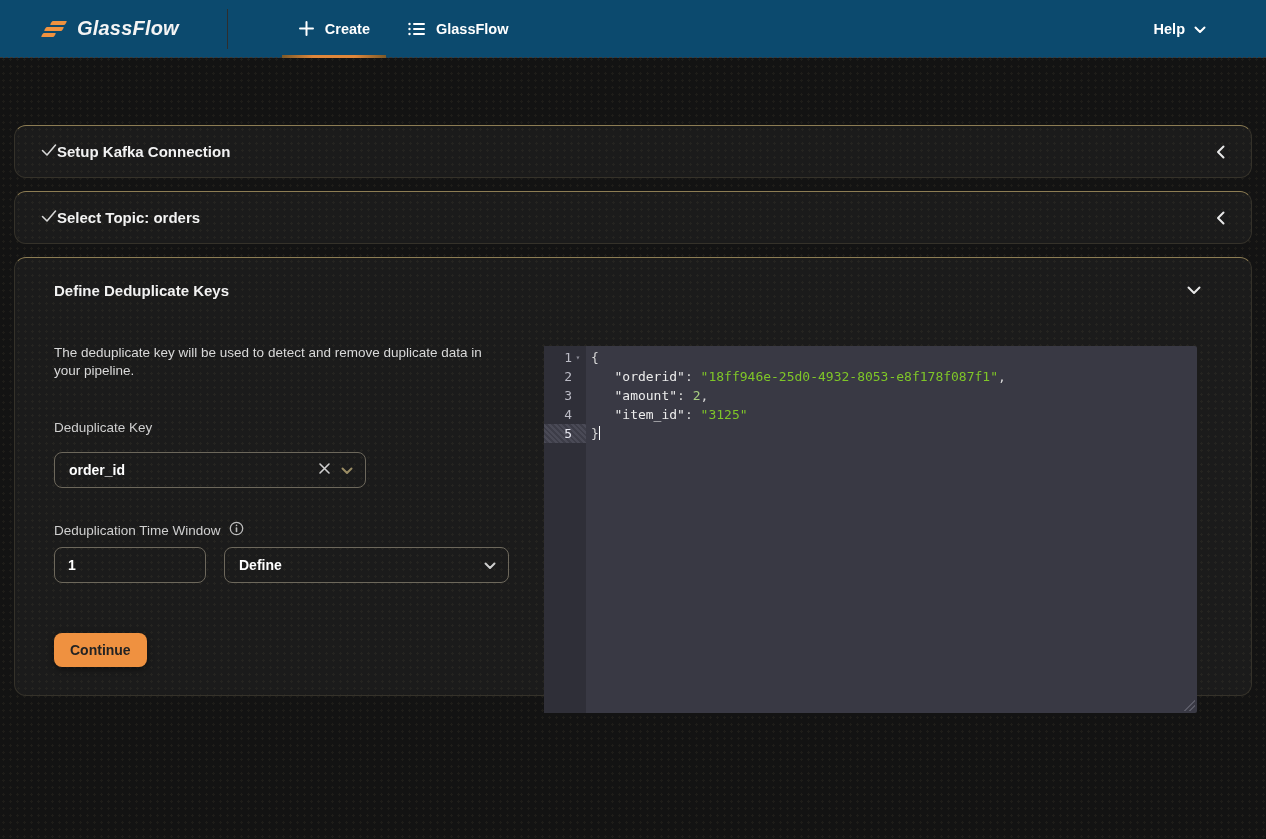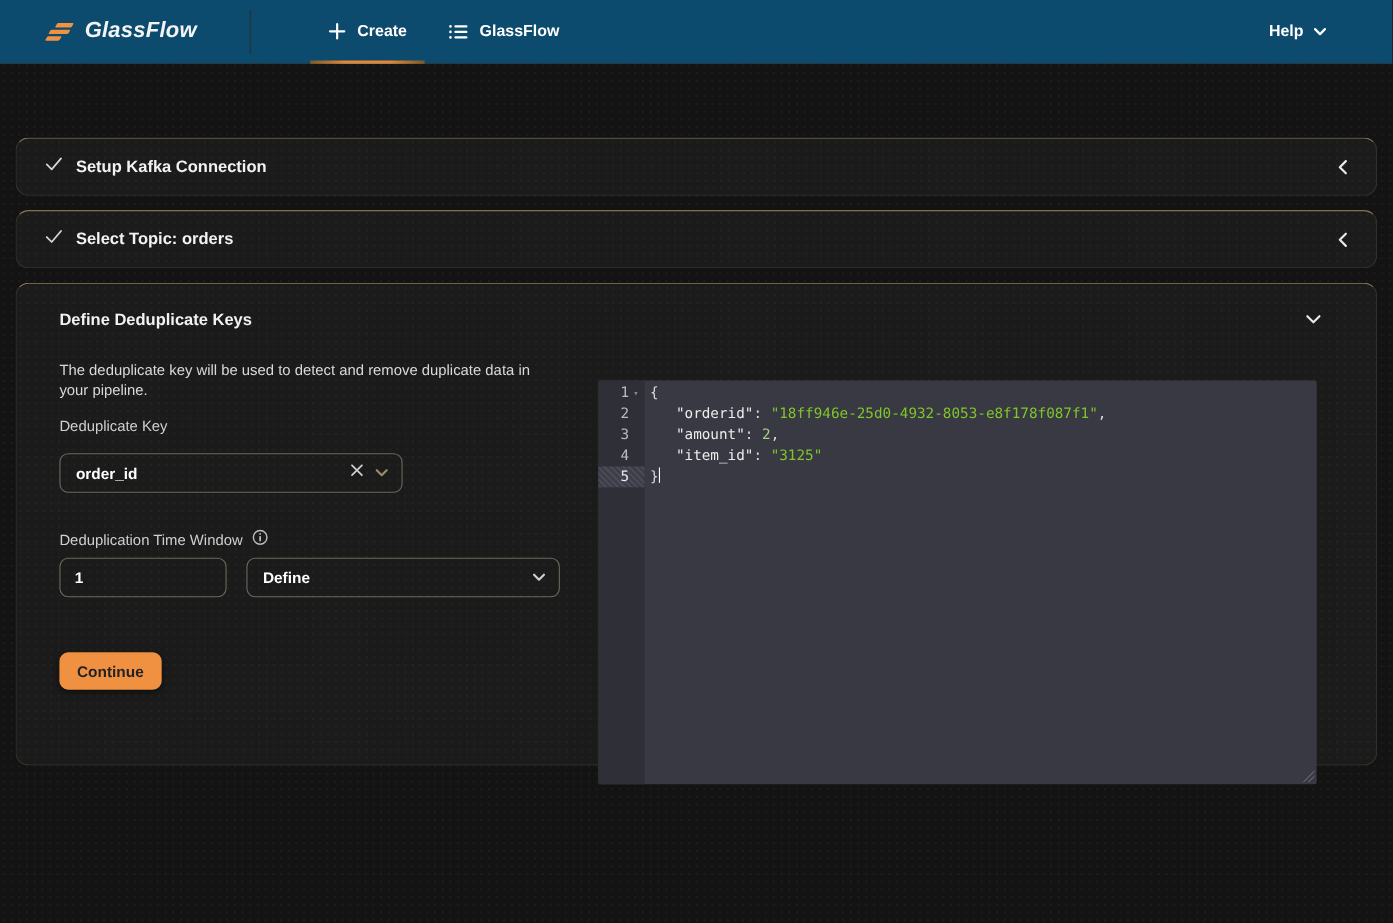--- a/index.html
+++ b/index.html
@@ -35,30 +35,30 @@
   .help{margin-left:auto;display:flex;align-items:center;gap:9px;font-size:14.5px;font-weight:600;
     color:#fff;cursor:pointer;}
   
   .main{padding:67px 14px 0;}
   .panel{background-color:var(--panel-bg);
     background-image:radial-gradient(circle, rgba(210,190,130,0.05) 1px, transparent 1.3px);
     background-size:7px 7px;
     border:1px solid var(--border-dim);border-top:1px solid var(--gold);
     border-radius:12px;}
   .panel-collapsed{height:53px;display:flex;align-items:center;padding:0 26px;margin-bottom:13px;cursor:pointer;}
-  .step-title{font-size:15px;font-weight:700;color:#f2f2f2;margin-left:12px;}
+  .step-title{font-size:15px;font-weight:700;color:#f2f2f2;}
   .chev-right{margin-left:auto;display:flex;}
   .panel-expanded{height:439px;}
   .panel3-header{height:64px;display:flex;align-items:center;padding:0 50px 0 39px;}
   .panel3-header .step-title{margin-left:0;}
   .panel3-body{display:flex;padding:0 54px 0 39px;}
   .left-col{width:457px;flex-shrink:0;margin-right:33px;}
-  .desc{margin-top:6px;max-width:450px;font-size:13.5px;line-height:1.34;color:#d9d9d9;}
+  .desc{margin-top:22px;max-width:450px;font-size:13.5px;line-height:1.34;color:#d9d9d9;}
   .field-label{font-size:13.5px;color:#cfcfcf;display:flex;align-items:center;gap:8px;}
-  .lbl1{margin-top:16px;}
+  .lbl1{margin-top:40px;}
   .lbl2{margin-top:33px;}
   .select{height:36px;border:1px solid #6d685c;border-radius:8px;background:transparent;
     display:flex;align-items:center;padding:0 12px 0 14px;cursor:pointer;}
   .sel-dedup{margin-top:17px;width:312px;}
   .sel-text{font-size:14px;font-weight:600;color:#fff;}
   .sel-icons{margin-left:auto;display:flex;align-items:center;gap:10px;}
   .tw-row{margin-top:8px;display:flex;gap:18px;}
   .tw-input{width:152px;height:36px;border:1px solid #6d685c;border-radius:8px;background:transparent;
     color:#fff;font-size:14px;font-weight:600;padding:0 13px;outline:none;font-family:"Liberation Sans",sans-serif;}
   .sel-hours{width:285px;}

